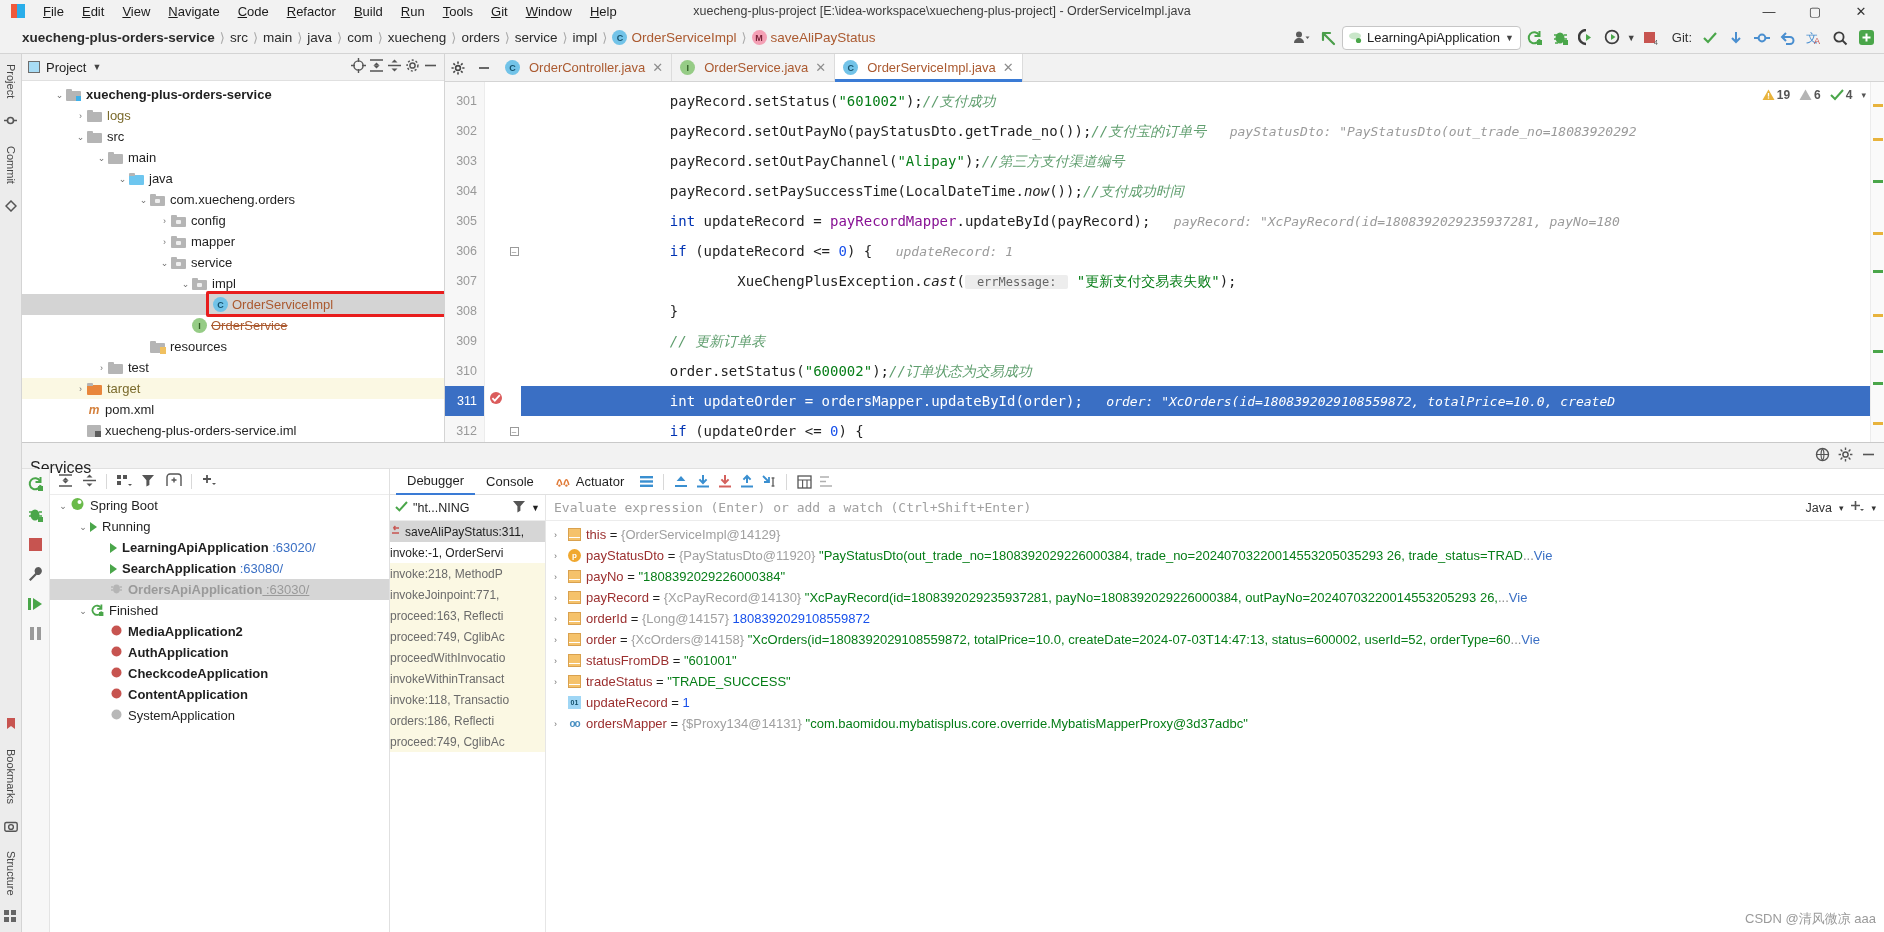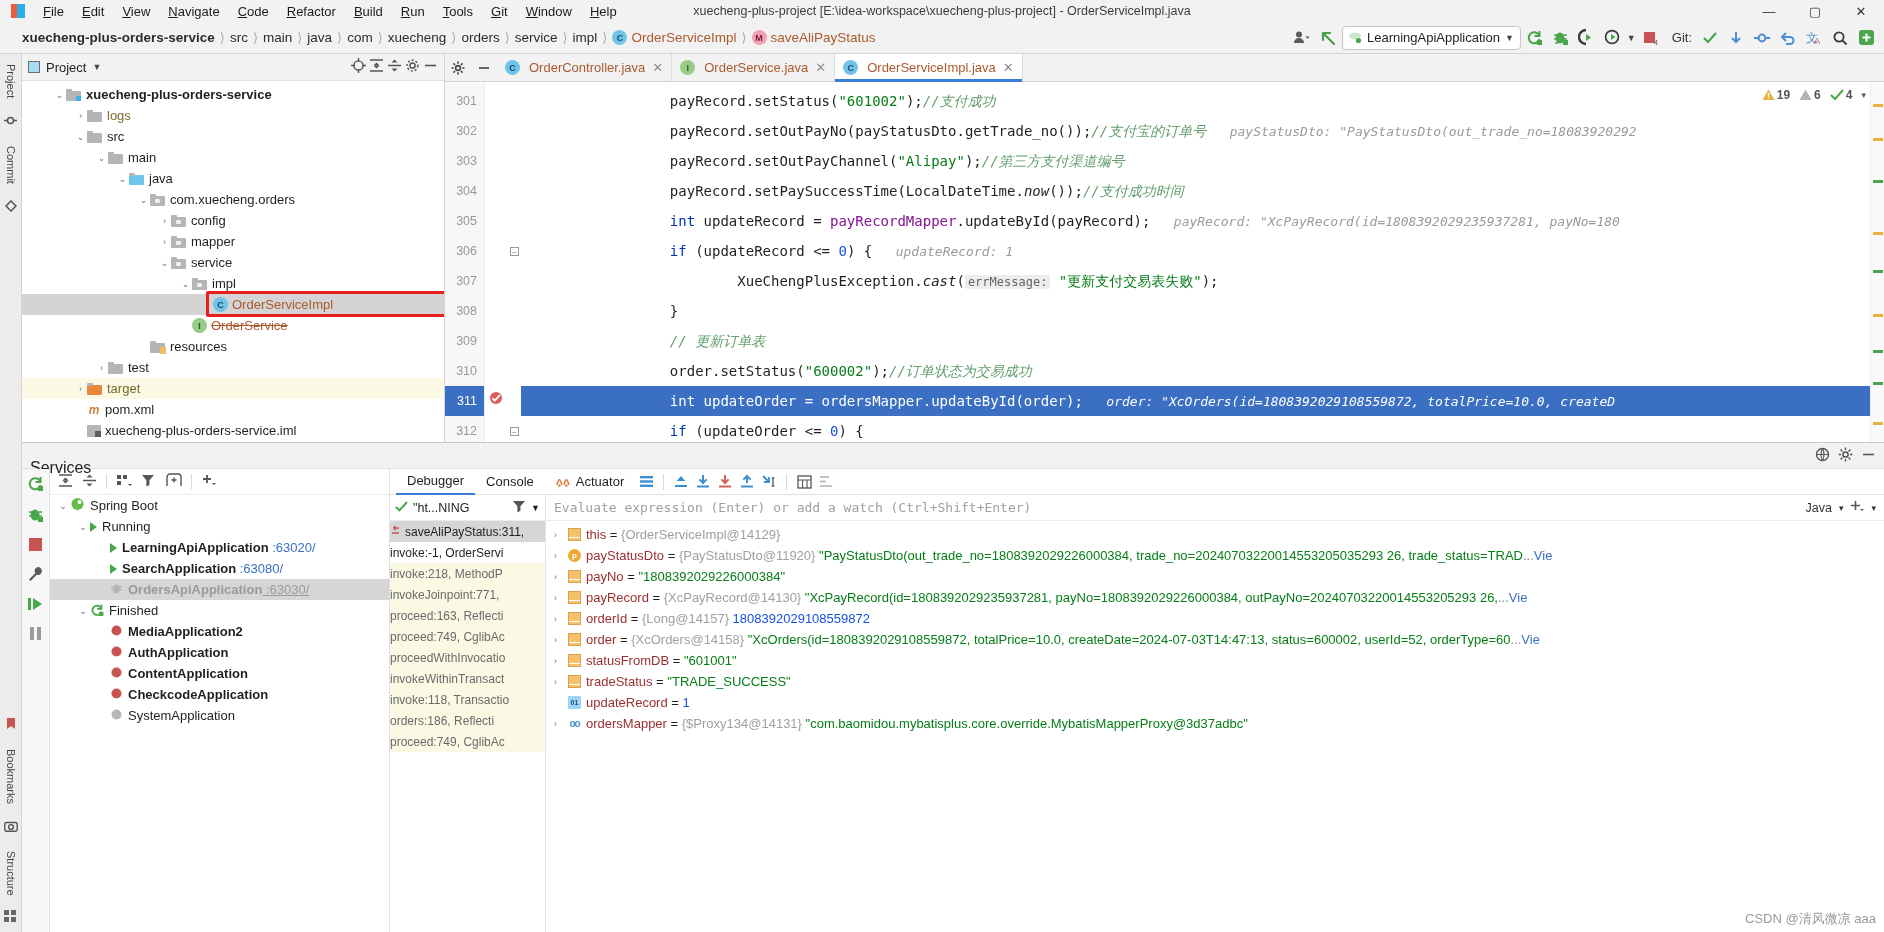--- a/index.html
+++ b/index.html
@@ -114,21 +114,21 @@
   .cline.cur { background:#3a6fc4; }
   .cline.cur * { color:#fff !important; }
   .kw { color:#0033b3; }
   .str { color:#067d17; }
   .cmtz { color:#5f9e6e; font-style:italic; }
   .num { color:#1750eb; }
   .fld { color:#871094; }
   .it { font-style:italic; }
   .hint { color:#9a9a9a; font-style:italic; font-size:13px; }
   .phint { background:#ededed; color:#666; font-size:12px; border-radius:2px;
-    padding:0 3px; font-style:normal;}
+    padding:0 12px; font-style:normal;}
   #inspect { position:absolute; right:0; top:0; bottom:0; width:14px; background:#fafafa;
     border-left:1px solid #ececec; }
   #inspect .mk { position:absolute; right:1px; width:10px; height:3px; }
   #warnbar { position:absolute; right:18px; top:6px; display:flex; align-items:center;
     gap:9px; font-size:12px; color:#555; z-index:5; }
   .wchip { display:flex; align-items:center; gap:2px; }
 
   
   #lower { flex:1; display:flex; flex-direction:column; background:#fff; min-height:0;
     border-top:1px solid #c9c9c9; }
@@ -853,28 +853,28 @@
                 <span style="margin-right:5px"><svg width="13" height="13" viewBox="0 0 13 13">
                     <circle cx="6.5" cy="6.5" r="5" fill="#c75450"></circle>
                   </svg></span>
                 <span class="nm">AuthApplication</span>
               </div>
               <div class="srow" style="padding-left:46px">
                 <span class="arrow"></span>
                 <span style="margin-right:5px"><svg width="13" height="13" viewBox="0 0 13 13">
                     <circle cx="6.5" cy="6.5" r="5" fill="#c75450"></circle>
                   </svg></span>
-                <span class="nm">ContentApplication</span>
+                <span class="nm">CheckcodeApplication</span>
               </div>
               <div class="srow" style="padding-left:46px">
                 <span class="arrow"></span>
                 <span style="margin-right:5px"><svg width="13" height="13" viewBox="0 0 13 13">
                     <circle cx="6.5" cy="6.5" r="5" fill="#c75450"></circle>
                   </svg></span>
-                <span class="nm">CheckcodeApplication</span>
+                <span class="nm">ContentApplication</span>
               </div>
               <div class="srow dim" style="padding-left:46px">
                 <span class="arrow"></span>
                 <span style="margin-right:5px"><svg width="13" height="13" viewBox="0 0 13 13">
                     <circle cx="6.5" cy="6.5" r="5" fill="#b8b8b8"></circle>
                   </svg></span>
                 <span class="">SystemApplication</span>
               </div>
             </div>
         </div>

